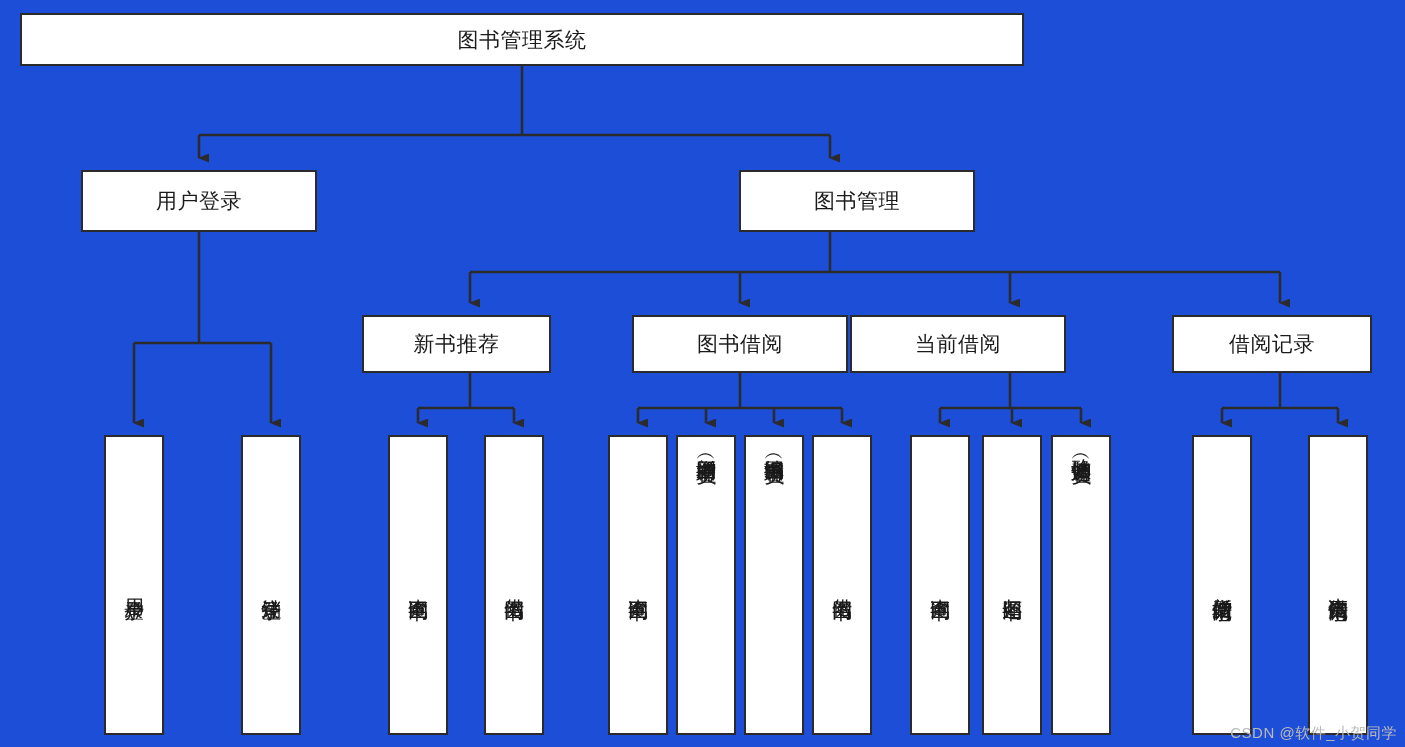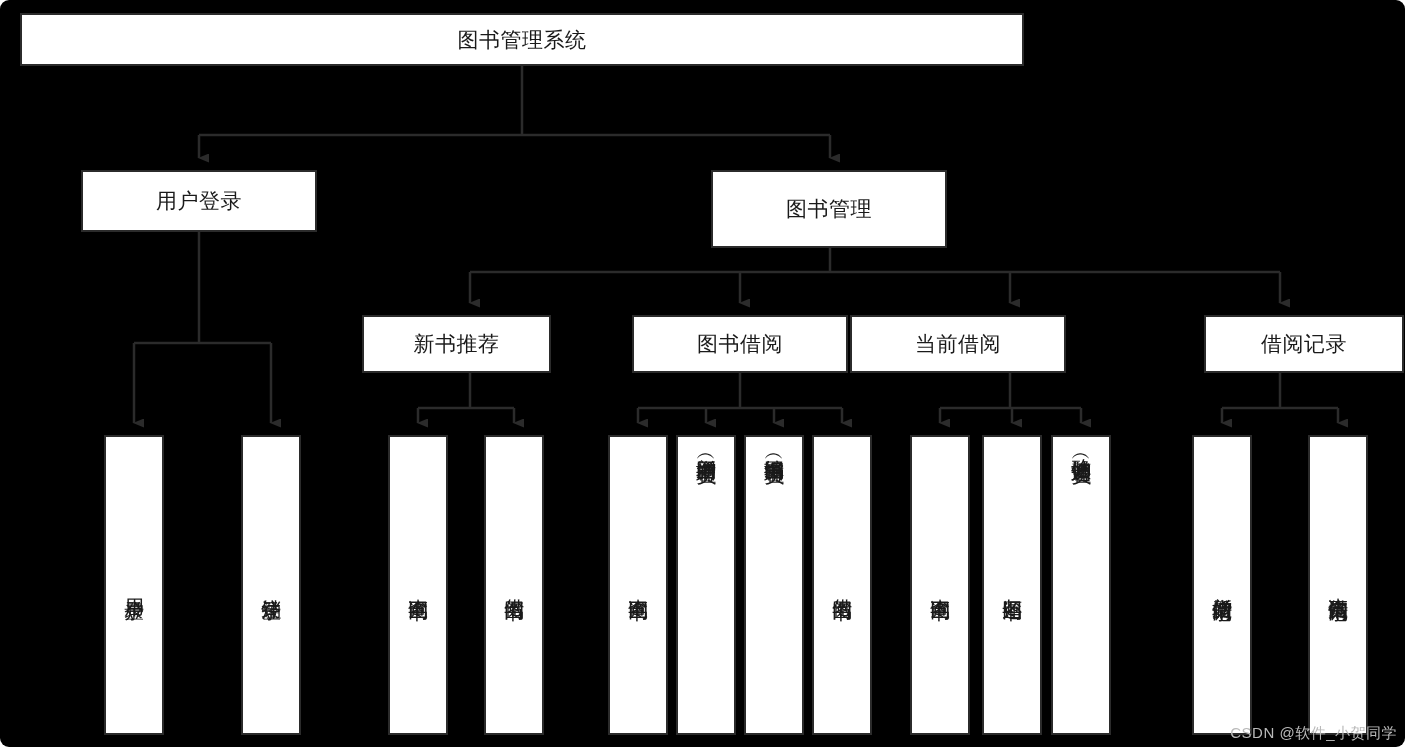--- a/index.html
+++ b/index.html
@@ -7,23 +7,22 @@
     padding: 0;
     background: #ffffff;
   }
   body {
     font-family: "Liberation Sans", "DejaVu Sans", sans-serif;
   }
   #stage {
     position: relative;
     width: 1405px;
     height: 747px;
-    background: #000000;
+    background: #1d4ed8;
     overflow: hidden;
-    border-radius: 9px;
   }
   #diagram-svg {
     position: absolute;
     left: 0;
     top: 0;
     width: 1405px;
     height: 747px;
   }
   .node-box {
     position: absolute;
@@ -139,36 +138,36 @@
   </svg>
 
   <div class="node-box horiz" id="root-node" style="left: 20px; top: 13px; width: 1004px; height: 53px;">
     <span>图书管理系统</span>
   </div>
 
   <div id="level2-nodes">
       <div class="node-box horiz" style="left: 81px; top: 170px; width: 236px; height: 62px;">
         <span>用户登录</span>
       </div>
-      <div class="node-box horiz" style="left: 711px; top: 170px; width: 236px; height: 78px;">
+      <div class="node-box horiz" style="left: 739px; top: 170px; width: 236px; height: 62px;">
         <span>图书管理</span>
       </div>
     </div>
 
   <div id="level3-nodes">
       <div class="node-box horiz" style="left: 362px; top: 315px; width: 189px; height: 58px;">
         <span>新书推荐</span>
       </div>
       <div class="node-box horiz" style="left: 632px; top: 315px; width: 216px; height: 58px; justify-content: center;">
         <span>图书借阅</span>
       </div>
       <div class="node-box horiz" style="left: 850px; top: 315px; width: 216px; height: 58px;">
         <span>当前借阅</span>
       </div>
-      <div class="node-box horiz" style="left: 1204px; top: 315px; width: 200px; height: 58px; text-align: center;">
+      <div class="node-box horiz" style="left: 1172px; top: 315px; width: 200px; height: 58px; text-align: center;">
         <span>借阅记录</span>
       </div>
     </div>
 
   <div id="leaf-nodes">
       <div class="leaf-box" style="left: 104px; top: 435px; width: 60px; height: 300px;">
         <span class="leaf-text">用户登录</span>
       </div>
       <div class="leaf-box" style="left: 241px; top: 435px; width: 60px; height: 300px;">
         <span class="leaf-text">注销登录</span>

